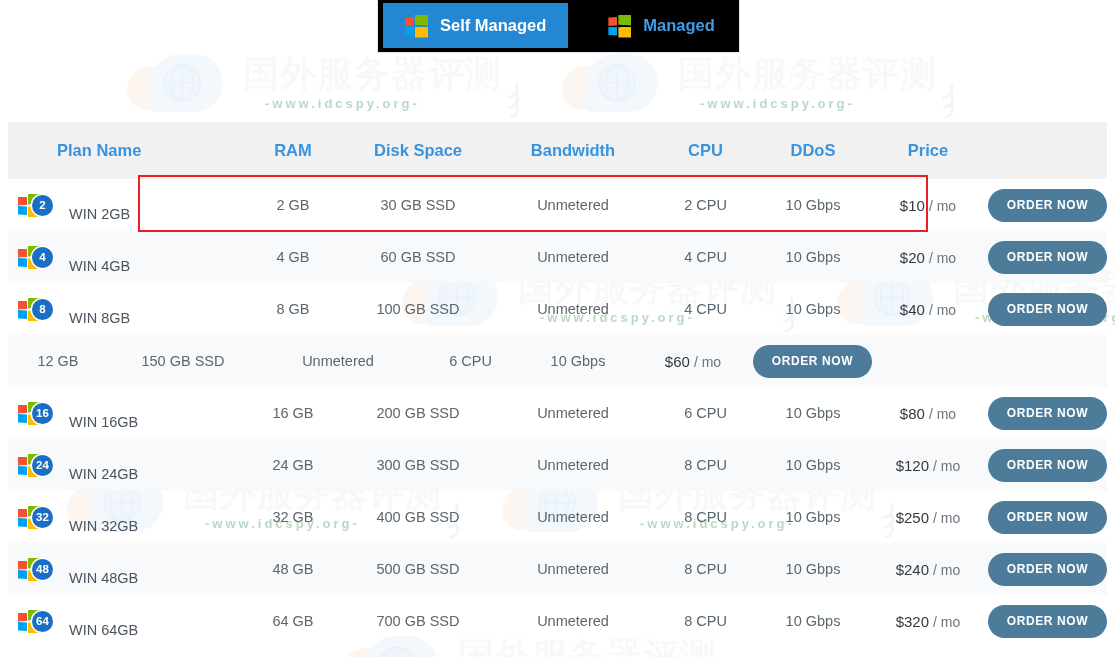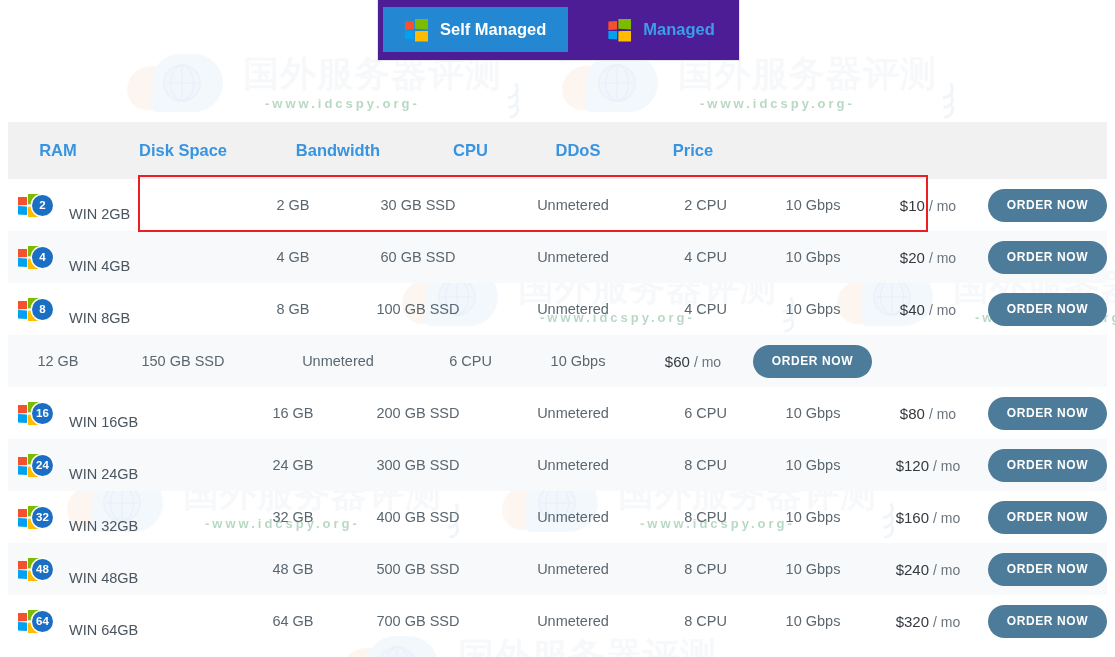--- a/index.html
+++ b/index.html
@@ -70,22 +70,22 @@
     border: 3px solid #cfe0ef; border-radius: 50%;
     border-color: transparent #cfe0ef transparent transparent;
   }
   .wm .swoosh i:nth-child(1){ left:-22px; top:-4px; width:52px; height:30px; transform:rotate(30deg); }
   .wm .swoosh i:nth-child(2){ left:-18px; top:8px;  width:48px; height:28px; transform:rotate(30deg); }
   .wm .swoosh i:nth-child(3){ left:-14px; top:20px; width:44px; height:26px; transform:rotate(30deg); }
 
   
   .tabbar {
     position: absolute; left: 377px; top: -1px;
-    width: 363px; height: 62px;
-    background: #4c1d95;
+    width: 363px; height: 54px;
+    background: #000000;
     border: 1px solid #e2e6ea;
     border-top: none;
     z-index: 20;
     display: flex; align-items: center;
   }
   .tab {
     display: flex; align-items: center; gap: 12px;
     height: 45px; padding: 0 22px;
     font-size: 16.5px; font-weight: bold;
     cursor: pointer;
@@ -301,20 +301,21 @@
           <span class="q2"></span>
           <span class="q3"></span>
           <span class="q4"></span>
       </span>
       <span>Managed</span>
     </div>
   </div>
 
   <div class="table-wrap">
     <div class="thead">
+      <div class="th c-plan">Plan Name</div>
       <div class="th c-ram">RAM</div>
       <div class="th c-disk">Disk Space</div>
       <div class="th c-bw">Bandwidth</div>
       <div class="th c-cpu">CPU</div>
       <div class="th c-ddos">DDoS</div>
       <div class="th c-price">Price</div>
       <div class="th c-order"></div>
     </div>
     <div id="tbody">
         <div class="row">
@@ -454,21 +455,21 @@
               </span>
               <span class="badge">32</span>
             </span>
             <span class="plan-name">WIN 32GB</span>
           </div>
           <div class="c-ram">32 GB</div>
           <div class="c-disk">400 GB SSD</div>
           <div class="c-bw">Unmetered</div>
           <div class="c-cpu">8 CPU</div>
           <div class="c-ddos">10 Gbps</div>
-          <div class="c-price"><span class="price-amt">$160</span> <span class="price-per">/ mo</span></div>
+          <div class="c-price"><span class="price-amt">$250</span> <span class="price-per">/ mo</span></div>
           <div class="c-order">
             <button class="btn-order">ORDER NOW</button>
           </div>
         </div>
         <div class="row alt">
           <div class="c-plan">
             <span class="logo-stack">
               <span class="winlogo skew">
                 <span class="q1"></span>
                 <span class="q2"></span>

